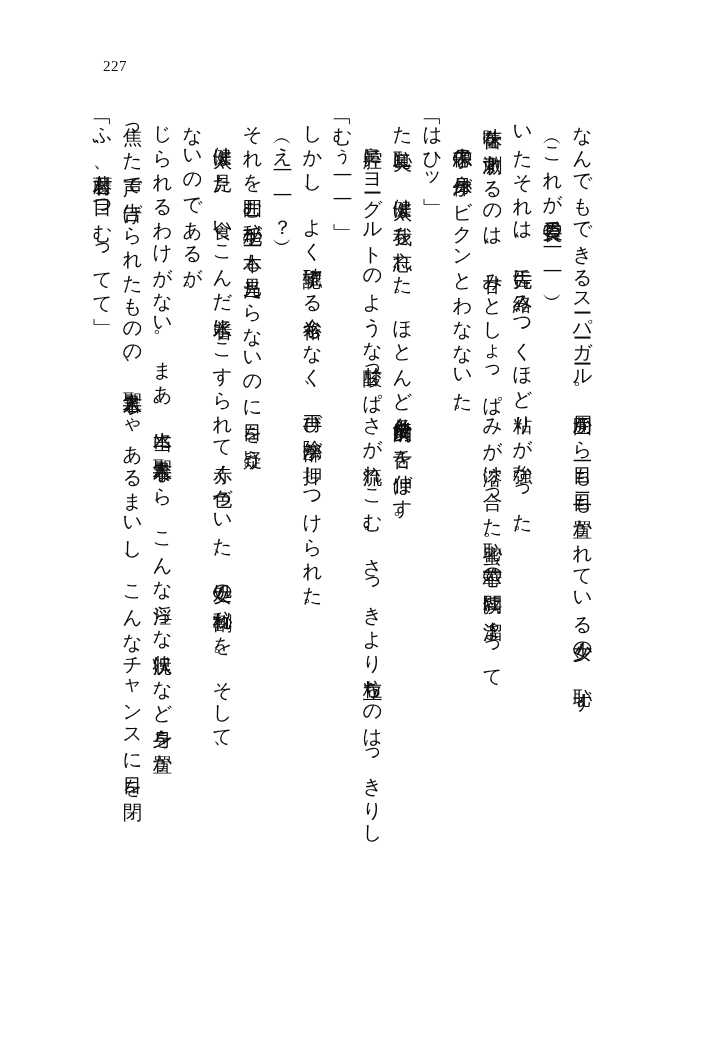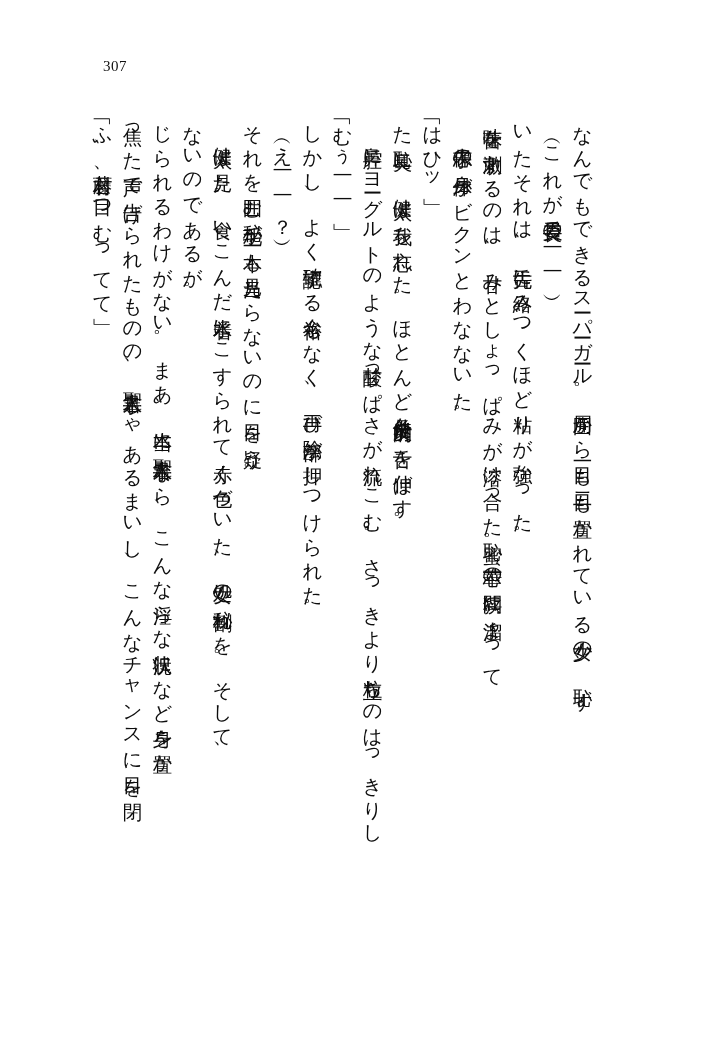--- a/index.html
+++ b/index.html
@@ -57,21 +57,21 @@
     color: #0d0d0d;
   }
   .vline.indent {
     padding-top: 20px;
   }
 </style>
 </head>
 <body>
 
 <div class="page">
-  <div class="page-number">307</div>
+  <div class="page-number">227</div>
   <div class="text-block">
     <div class="vline">「ふ、藤村君、目つむってて」</div>
     <div class="vline">焦った声で告げられたものの、聖人君子じゃあるまいし、こんなチャンスに目を閉</div>
     <div class="vline">じられるわけがない。まあ、本当に聖人君子なら、こんな淫らな状況になど身を置か</div>
     <div class="vline">ないのであるが。</div>
     <div class="vline indent">健太は見た。食いこんだ水着にこすられて赤く色づいた、処女の秘割れを。そして、</div>
     <div class="vline">それを囲む秘毛が一本も見当たらないのに目を疑う。</div>
     <div class="vline indent">（え——？）</div>
     <div class="vline">しかし、よく確認する余裕もなく、再び陰部が押しつけられた。</div>
     <div class="vline">「むぅ——」</div>

